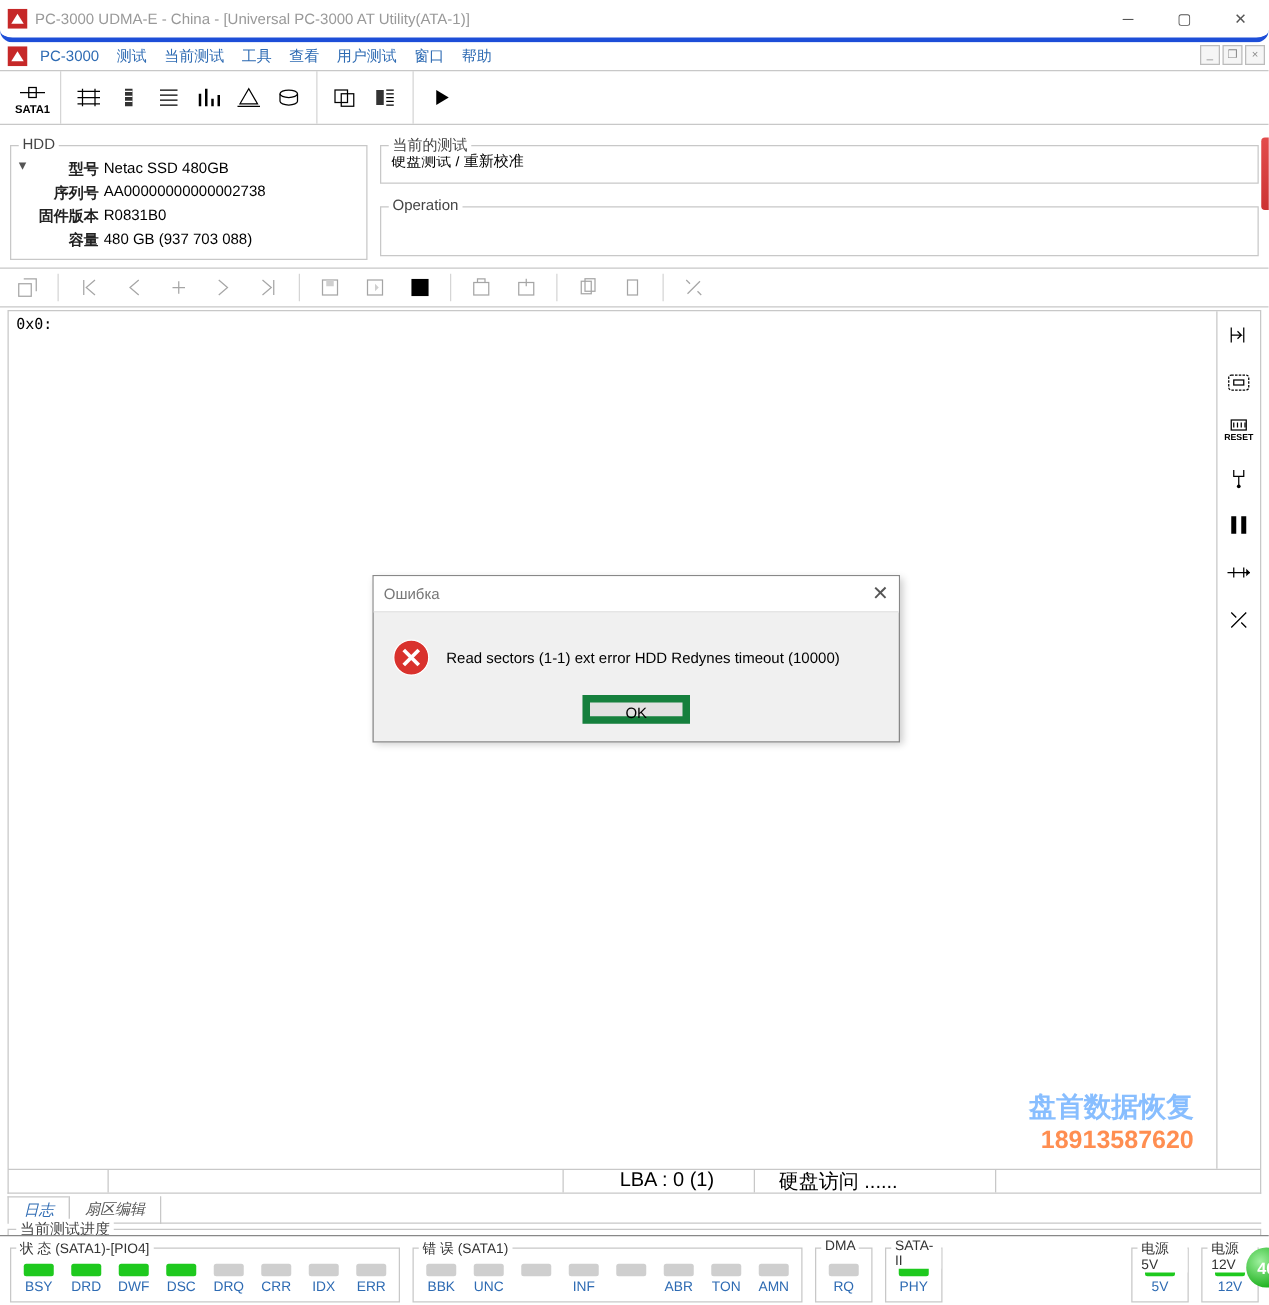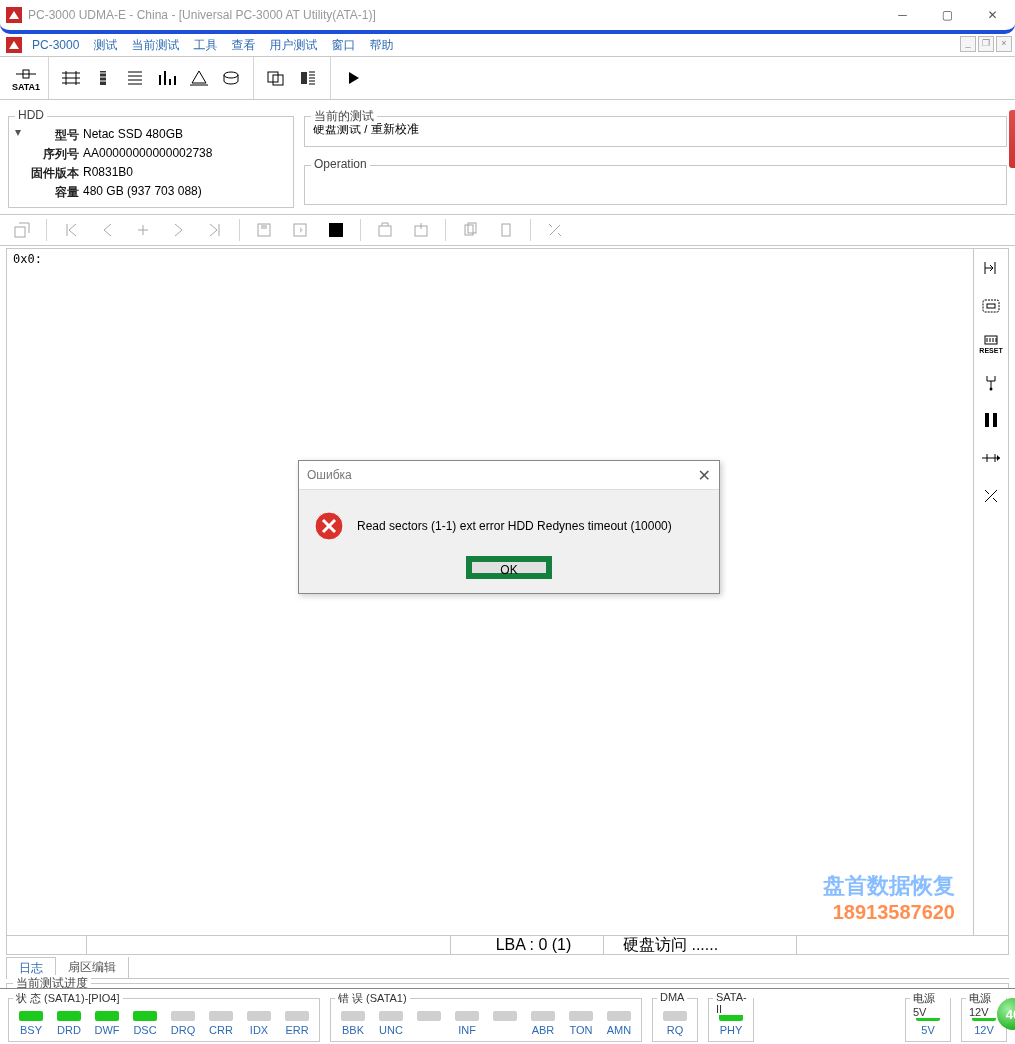--- a/index.html
+++ b/index.html
@@ -186,20 +186,21 @@
     height: 100%;
     display: flex; align-items: center;
     padding: 0 6px;
     box-sizing: border-box;
   }
   
   .tabs {
     display: flex;
     margin: 2px 6px 0 6px;
     align-items: center;
+    font-style: italic;
   }
   .tab {
     border: 1px solid #c8c8c8;
     padding: 2px 12px;
     background: #fff;
     font-size: 12px;
     color: #2e6bb3;
     margin-right: -1px;
     border-bottom: none;
   }

